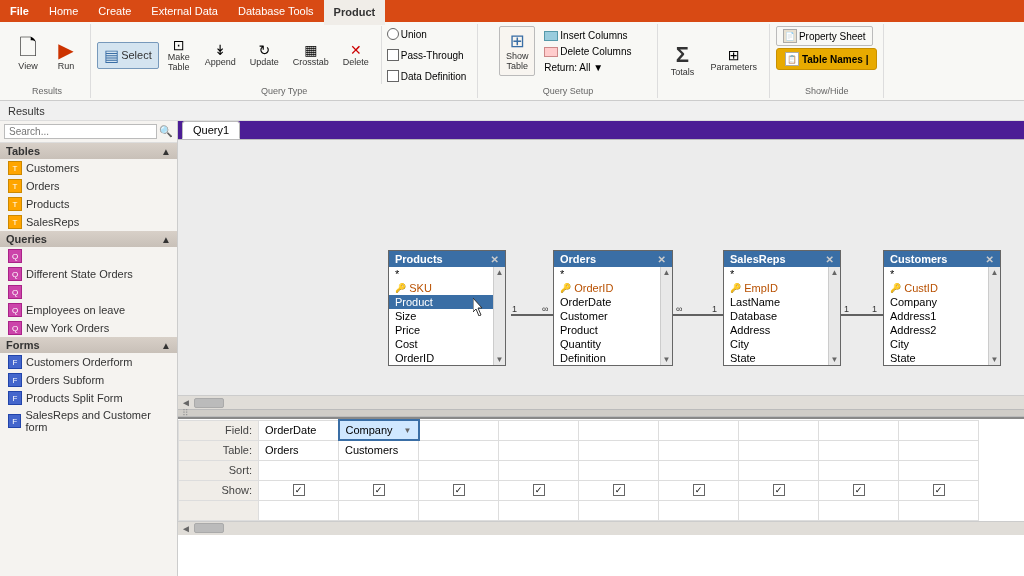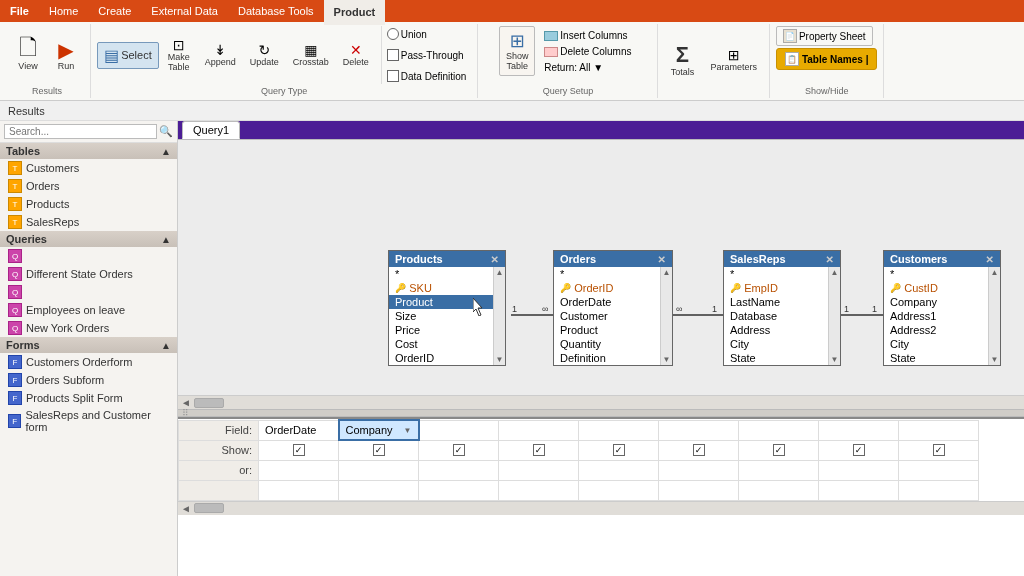--- a/index.html
+++ b/index.html
@@ -444,21 +444,49 @@
             </td>
             <td></td>
             <td></td>
             <td></td>
             <td></td>
             <td></td>
             <td></td>
             <td></td>
           </tr>
 
-
+          <tr>
+            <td class="grid-label">Table:</td>
+            <td>
+              <span>Orders</span>
+            </td>
+            <td>
+              <span>Customers</span>
+            </td>
+            <td></td>
+            <td></td>
+            <td></td>
+            <td></td>
+            <td></td>
+            <td></td>
+            <td></td>
+          </tr>
+
+          <tr>
+            <td class="grid-label">Sort:</td>
+            <td></td>
+            <td></td>
+            <td></td>
+            <td></td>
+            <td></td>
+            <td></td>
+            <td></td>
+            <td></td>
+            <td></td>
+          </tr>
 
           <tr>
             <td class="grid-label">Show:</td>
             <td>
                 <div class="checkbox-cell">
                   <div class="checkbox checked"></div>
                 </div>
               </td>
             <td>
                 <div class="checkbox-cell">
@@ -496,32 +524,20 @@
                 </div>
               </td>
             <td>
                 <div class="checkbox-cell">
                   <div class="checkbox checked"></div>
                 </div>
               </td>
           </tr>
 
 
-          <tr>
-            <td class="grid-label">or:</td>
-            <td></td>
-            <td></td>
-            <td></td>
-            <td></td>
-            <td></td>
-            <td></td>
-            <td></td>
-            <td></td>
-            <td></td>
-          </tr>
 
           <tr>
             <td class="grid-label"></td>
             <td></td>
             <td></td>
             <td></td>
             <td></td>
             <td></td>
             <td></td>
             <td></td>

